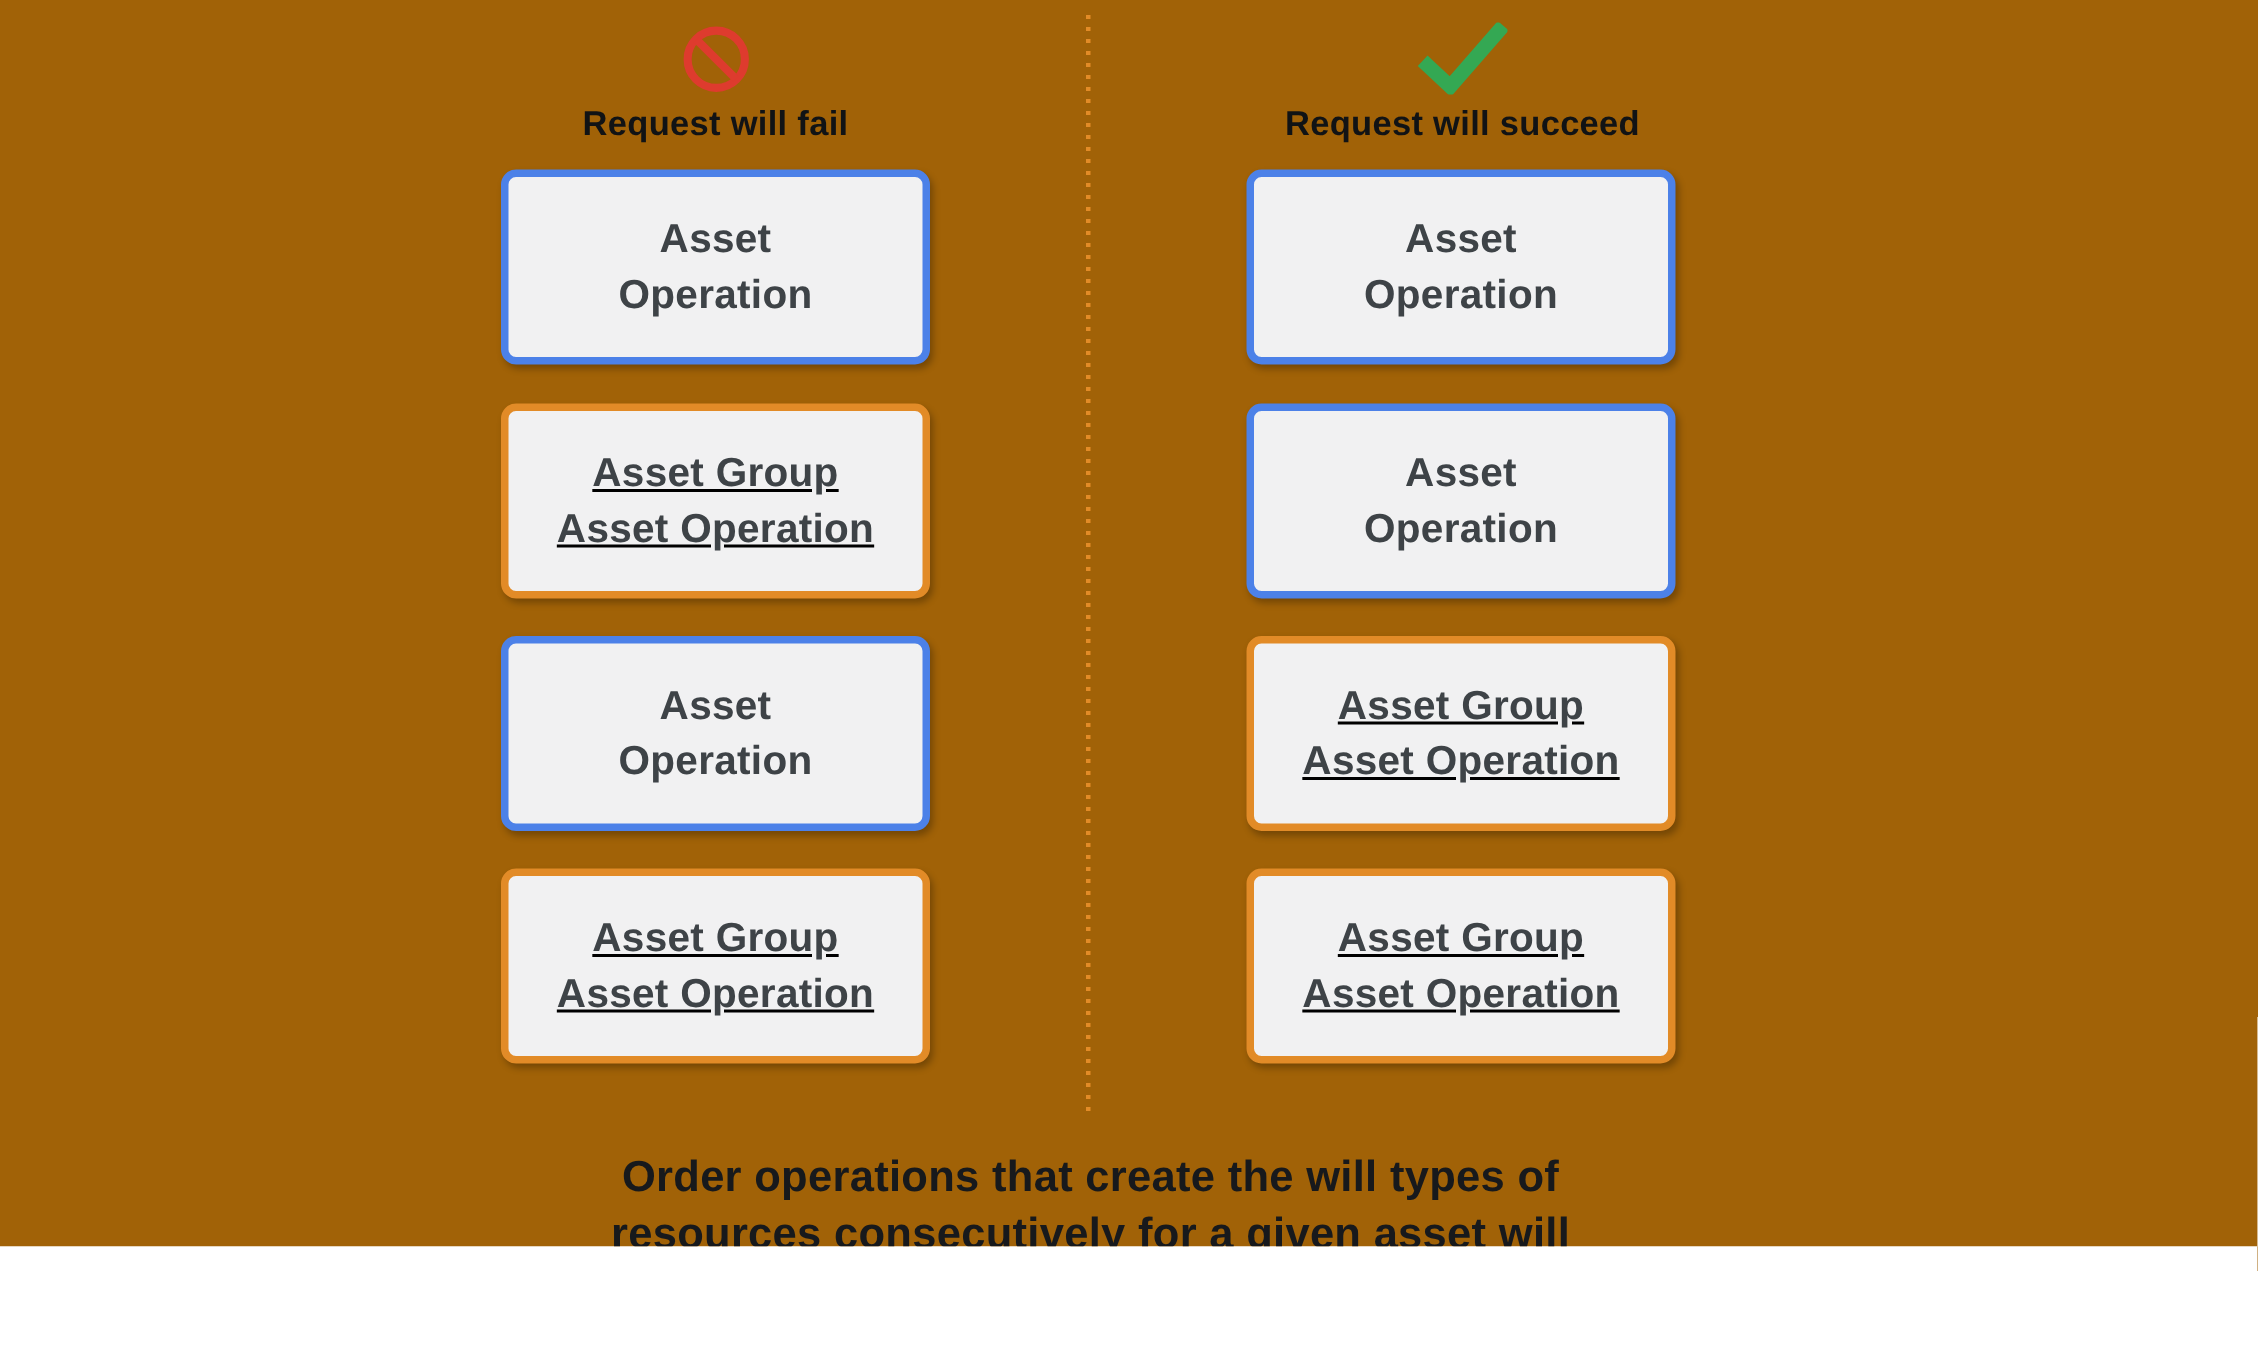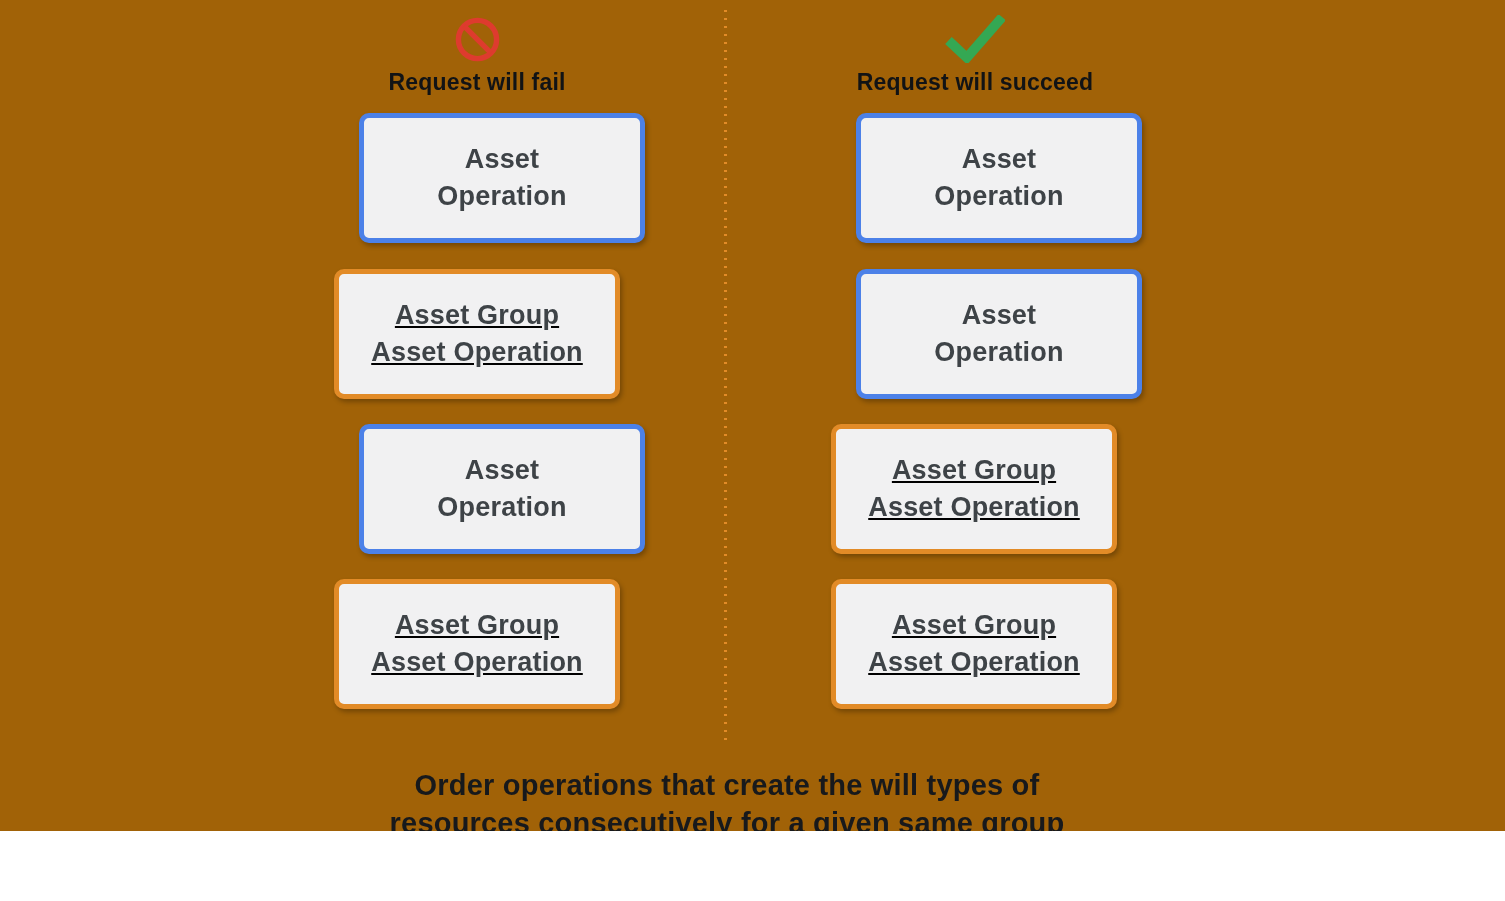--- a/index.html
+++ b/index.html
@@ -40,21 +40,21 @@
     box-sizing: border-box;
     width: 286px;
     height: 130px;
     background: var(--box-fill, #F1F1F2);
     border-radius: 10px;
     display: flex;
     align-items: center;
     justify-content: center;
     box-shadow: 2px 3px 5px rgba(0,0,0,0.28);
   }
-  .box.blue   { border: 5px solid var(--blue, #4C81E8); margin-left: 25px; }
+  .box.blue   { border: 5px solid var(--blue, #4C81E8); }
   .box.orange { border: 5px solid var(--orange, #E28B27); text-decoration: underline; }
   .box-label {
     text-align: center;
     font-size: 27px;
     font-weight: 700;
     line-height: 37px;
     color: var(--box-text, #3E4347);
     letter-spacing: 0.2px;
   }
   .box-label .line { display: block; }
@@ -160,16 +160,16 @@
   </div>
   <div class="box orange" style="left:831px; top:579px;">
     <div class="box-label">
       <span class="line">Asset Group</span>
       <span class="line">Asset Operation</span>
     </div>
   </div>
 
   <div class="caption">
     <span class="line">Order operations that create the will types of</span>
-    <span class="line">resources consecutively for a given same group</span>
+    <span class="line">resources consecutively for a given asset will</span>
   </div>
 
 </div>
 
 </body></html>

